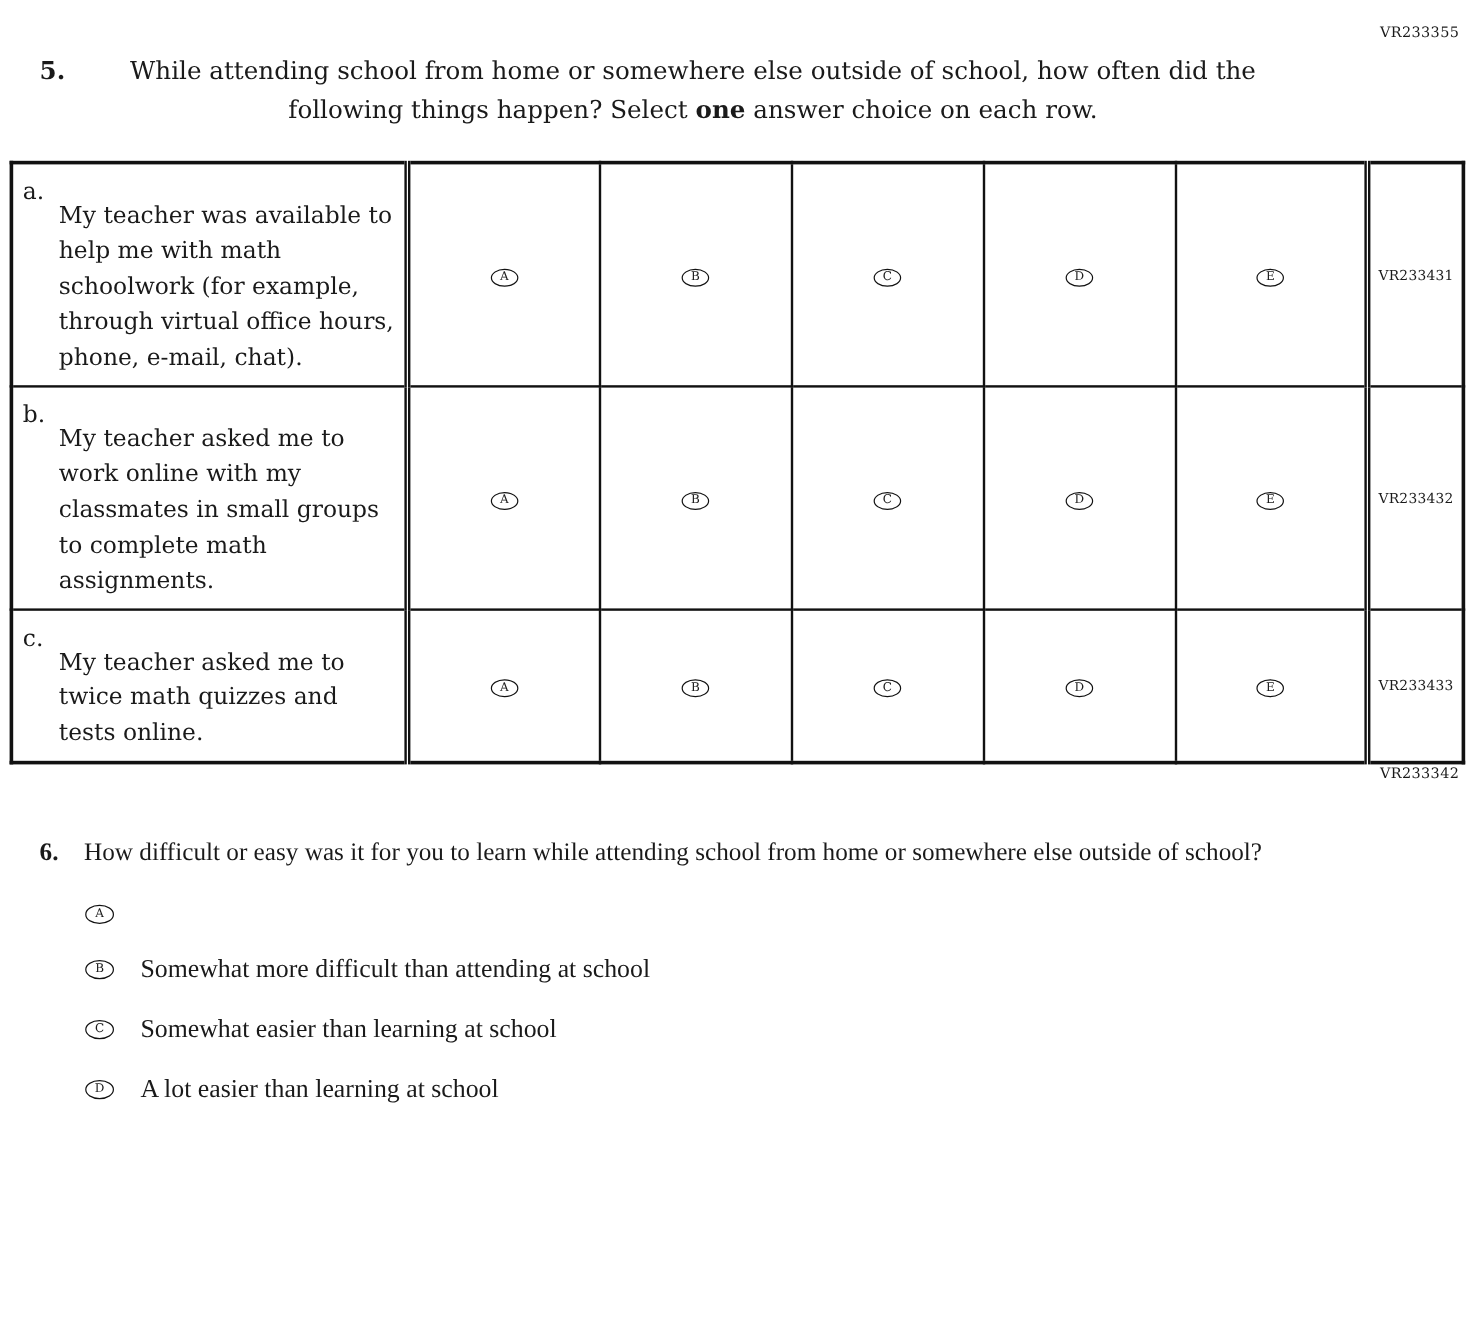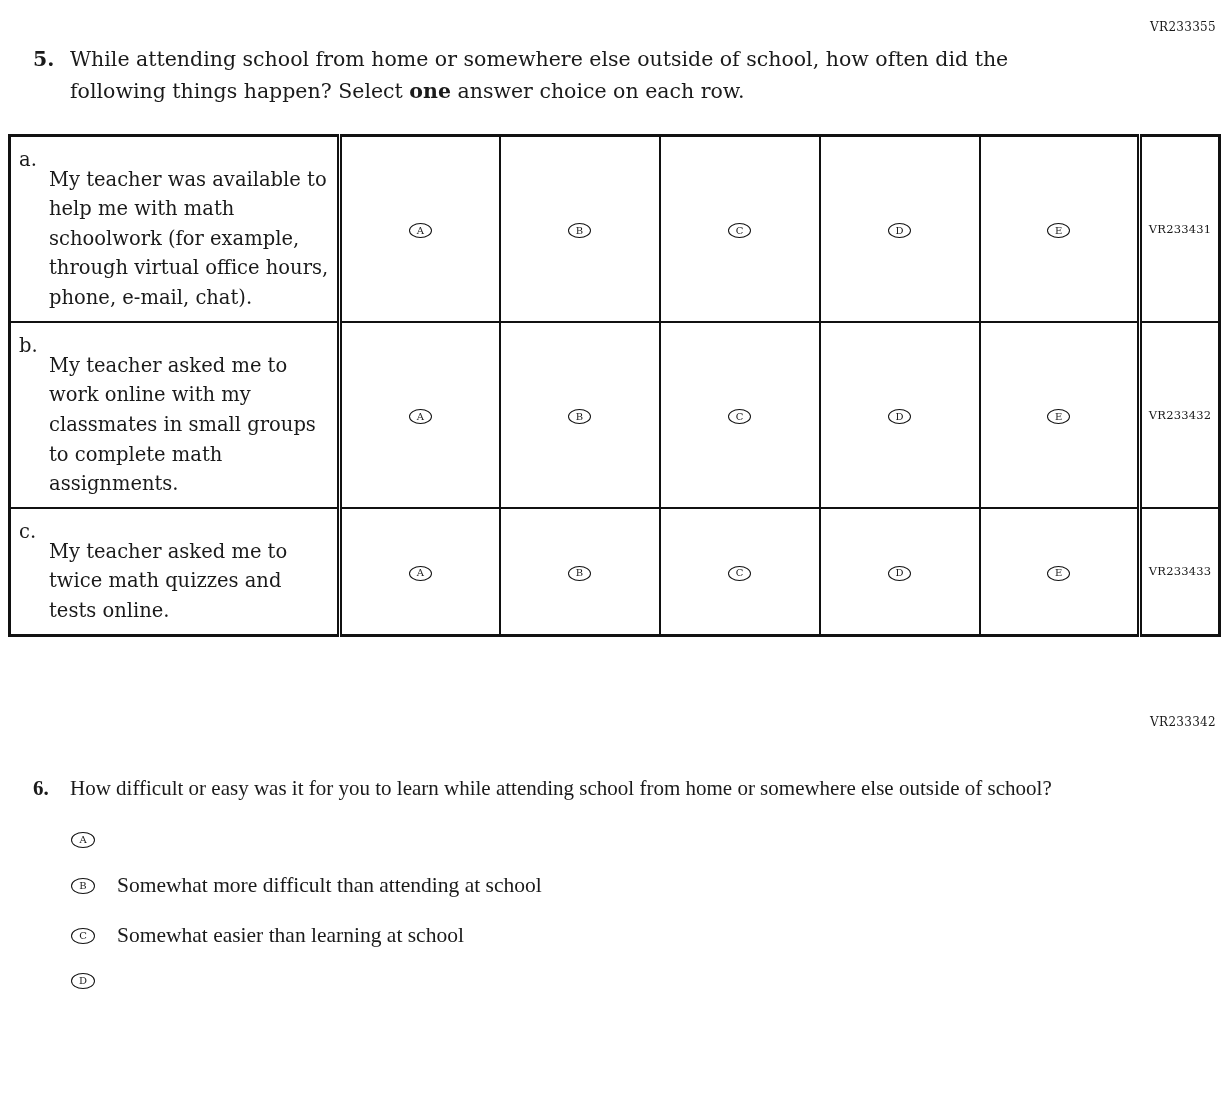--- a/index.html
+++ b/index.html
@@ -30,21 +30,21 @@
     display: flex;
     margin: 44px 0 0 33px;
     font-size: 20.5px;
     line-height: 1.55;
   }
   .qnum {
     font-weight: bold;
     width: 37px;
     flex: none;
   }
-  .q5-head .qtext { max-width: 1015px; }
+  .q5-head .qtext { max-width: 1015px; text-align: center; }
   .bold-one { font-weight: bold; }
 
   
   table.survey-table {
     margin: 26px 0 0 8px;
     border-collapse: collapse;
     table-layout: fixed;
     width: 1210px;
     border: 3px solid #111;
   }
@@ -100,21 +100,20 @@
     font-size: 10px;
     line-height: 1;
     font-family: "DejaVu Serif", serif;
     cursor: pointer;
     background: #fff;
   }
 
   .mid-code {
     text-align: right;
     padding-right: 12px;
-    margin-top: 78px;
     font-size: 12px;
     letter-spacing: 0.3px;
   }
 
   
   .q6 {
     font-family: "Liberation Serif", serif;
     margin: 44px 0 0 33px;
   }
   .q6-head {
@@ -220,15 +219,16 @@
     <div class="q6-option">
       <span class="bubble">B</span>
       <span>Somewhat more difficult than attending at school</span>
     </div>
     <div class="q6-option">
       <span class="bubble">C</span>
       <span>Somewhat easier than learning at school</span>
     </div>
     <div class="q6-option">
       <span class="bubble">D</span>
+      <span>A lot easier than learning at school</span>
     </div>
   </div>
 </div>
 
 </body></html>

